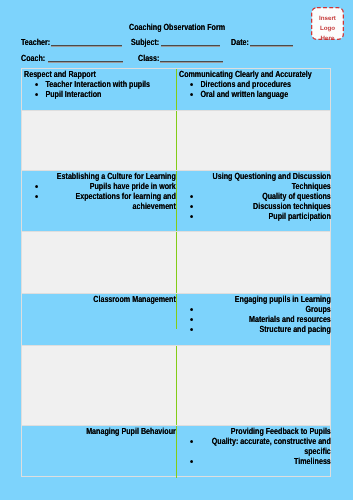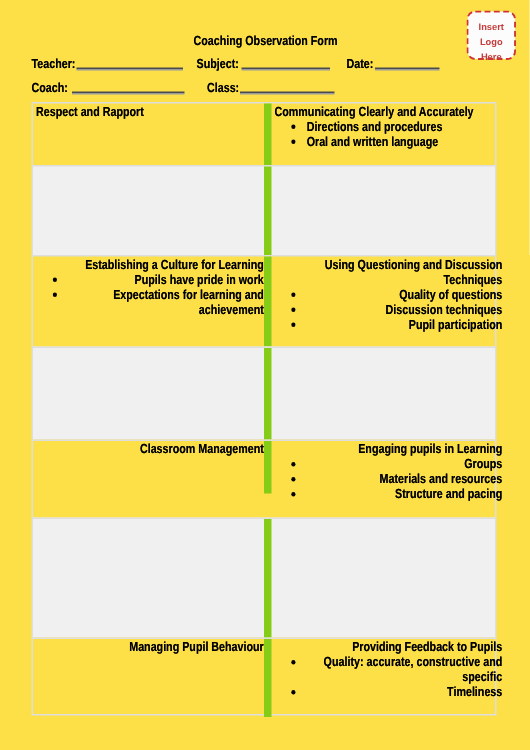--- a/index.html
+++ b/index.html
@@ -1,38 +1,38 @@
 <!DOCTYPE html>
 <html><head>
 <meta charset="utf-8">
 <style>
 html,body{margin:0;padding:0;}
 body{width:353px;height:500px;background:#ffffff;font-family:"Liberation Sans",sans-serif;-webkit-font-smoothing:antialiased;text-rendering:geometricPrecision;}
-.page{position:relative;width:353px;height:500px;overflow:hidden;background:#fde047;}
+.page{position:relative;width:353px;height:500px;overflow:hidden;background:#7dd3fc;}
 
 
 .title{position:absolute;left:128.8px;top:21.5px;font-size:8.8px;font-weight:bold;color:#000;text-shadow:0 0 0.35px rgba(0,0,0,0.75);white-space:nowrap;transform:scaleX(0.812);transform-origin:left top;}
 
 
 .logobox{position:absolute;left:311px;top:7px;width:33px;height:33px;box-sizing:border-box;}
 .logosvg{position:absolute;left:0;top:0;}
 .logobox .lt{position:absolute;left:0;top:6.9px;width:33px;text-align:center;color:#c53b3b;font-size:6.2px;font-weight:bold;line-height:10.05px;}
 
 
 .fldrow{position:absolute;left:0;width:353px;height:11px;text-decoration:underline;}
 .fld{position:absolute;top:0;font-size:8.8px;font-weight:bold;color:#000;text-shadow:0 0 0.35px rgba(0,0,0,0.75);white-space:nowrap;transform:scaleX(0.812);transform-origin:left top;}
 .flab{display:inline-block;}
 .rule{position:absolute;top:7.5px;height:2px;background:linear-gradient(to bottom,#4a4a4a 0%,#4a4a4a 50%,#9a9a9a 50%,#9a9a9a 100%);}
 .fval{position:absolute;left:1px;bottom:1px;font-size:8.8px;font-weight:bold;color:#000;white-space:nowrap;transform:scaleX(0.812);transform-origin:left bottom;}
 
 
 .tbl{position:absolute;left:21.4px;top:68px;width:309.6px;height:408.6px;box-sizing:border-box;border:1px solid #dedede;}
 .row{position:absolute;left:0;width:100%;box-sizing:border-box;}
 .cellL{position:absolute;left:0;top:0;bottom:0;width:153.8px;box-sizing:border-box;}
-.cellR{position:absolute;left:153.8px;top:0;bottom:0;right:0;box-sizing:border-box;border-left:5px solid #84cc16;}
+.cellR{position:absolute;left:153.8px;top:0;bottom:0;right:0;box-sizing:border-box;border-left:1px solid #84cc16;}
 .gray{background:#f0f0f0;}
 .sep{border-top:1px solid #dedede;text-align:right;}
 .inner{position:absolute;left:2.1px;top:0;width:187px;}
 .hd{font-size:8.8px;font-weight:bold;color:#000;line-height:10.05px;text-shadow:0 0 0.35px rgba(0,0,0,0.75);transform:scaleX(0.812);transform-origin:left top;}
 ul.bl{margin:0;padding:0;list-style:none;}
 ul.bl li{position:relative;font-size:8.8px;font-weight:bold;color:#000;line-height:10.05px;text-shadow:0 0 0.35px rgba(0,0,0,0.75);padding-left:26.4px;transform:scaleX(0.812);transform-origin:left top;}
 ul.bl li:before{content:"";position:absolute;left:14.2px;top:3.6px;width:3px;height:3px;border-radius:50%;background:#000;transform:scaleX(1.13);transform-origin:center;}
 </style>
 </head>
 <body>
@@ -75,20 +75,24 @@
     <span class="rule" style="left:160.3px;width:62.6px">
         <span class="fval"></span>
       </span>
   </div>
 
   <div class="tbl" id="tbl">
       <div class="row" style="top: 0px; height: 41px;">
         <div class="cellL">
           <div class="inner">
             <div class="hd">Respect and Rapport</div>
+            <ul class="bl">
+              <li>Teacher Interaction with pupils</li>
+              <li>Pupil Interaction</li>
+            </ul>
           </div>
         </div>
         <div class="cellR">
           <div class="inner">
             <div class="hd">Communicating Clearly and Accurately</div>
             <ul class="bl">
               <li>Directions and procedures</li>
               <li>Oral and written language</li>
             </ul>
           </div>

